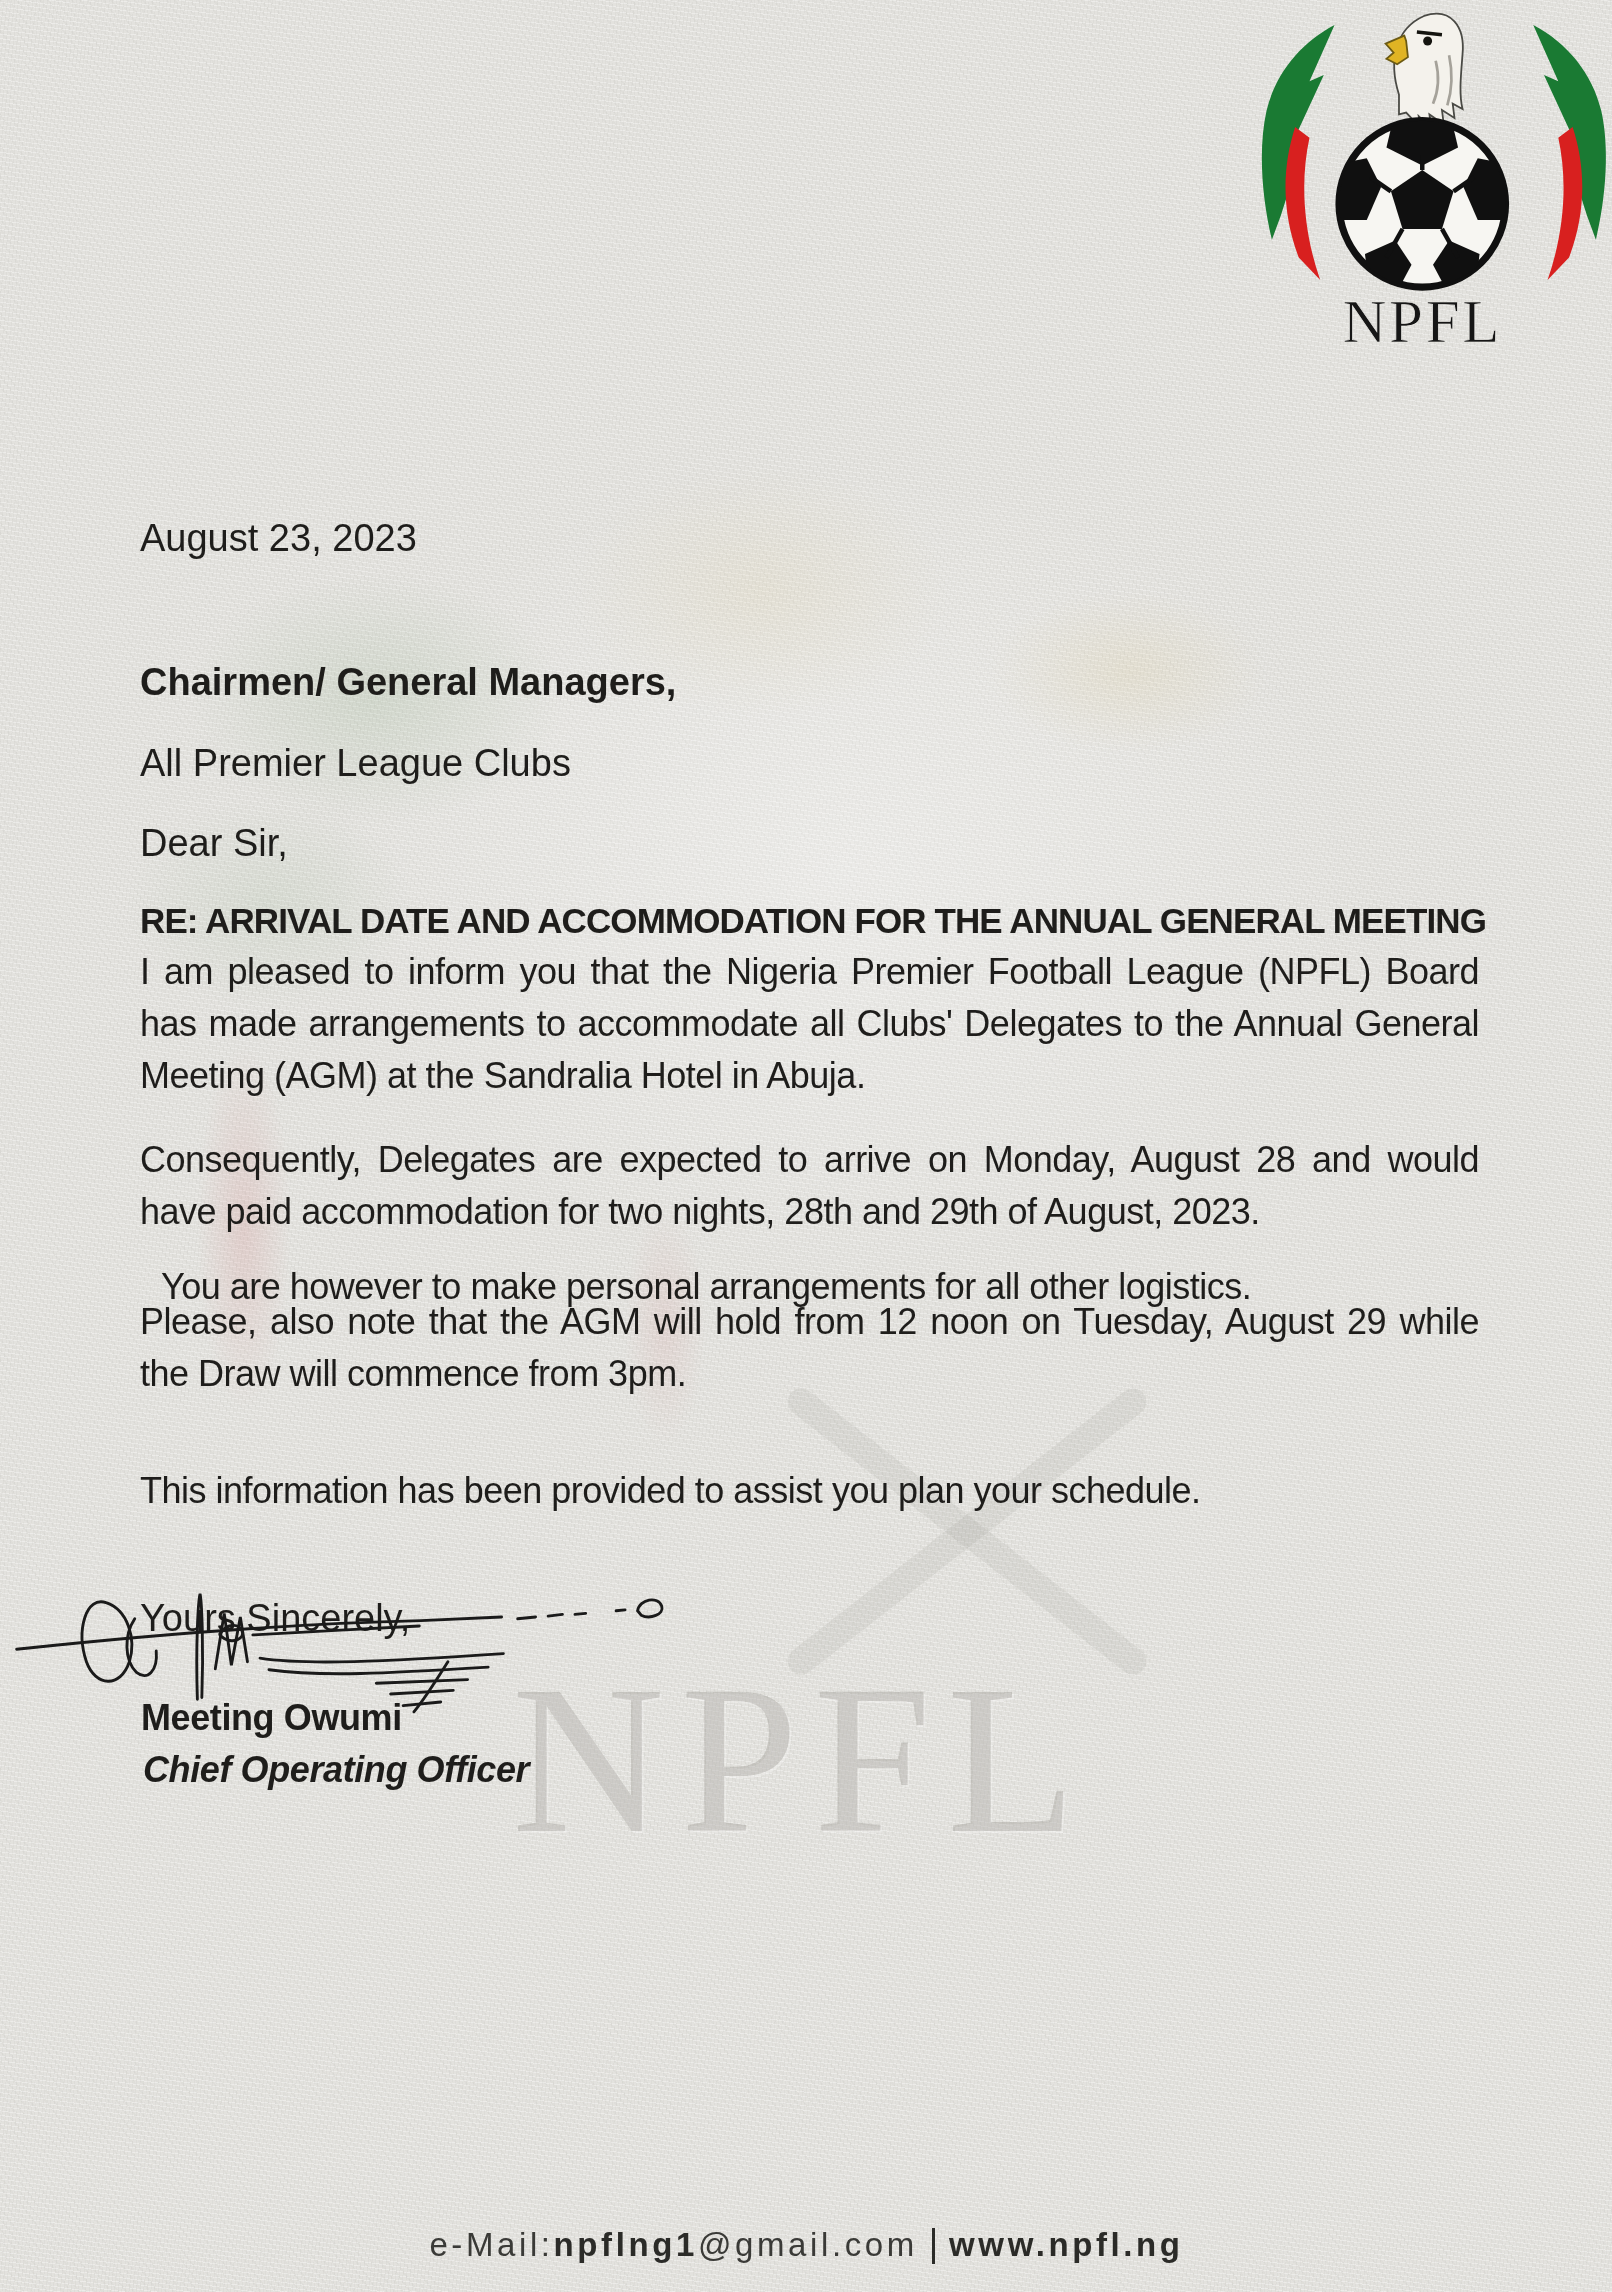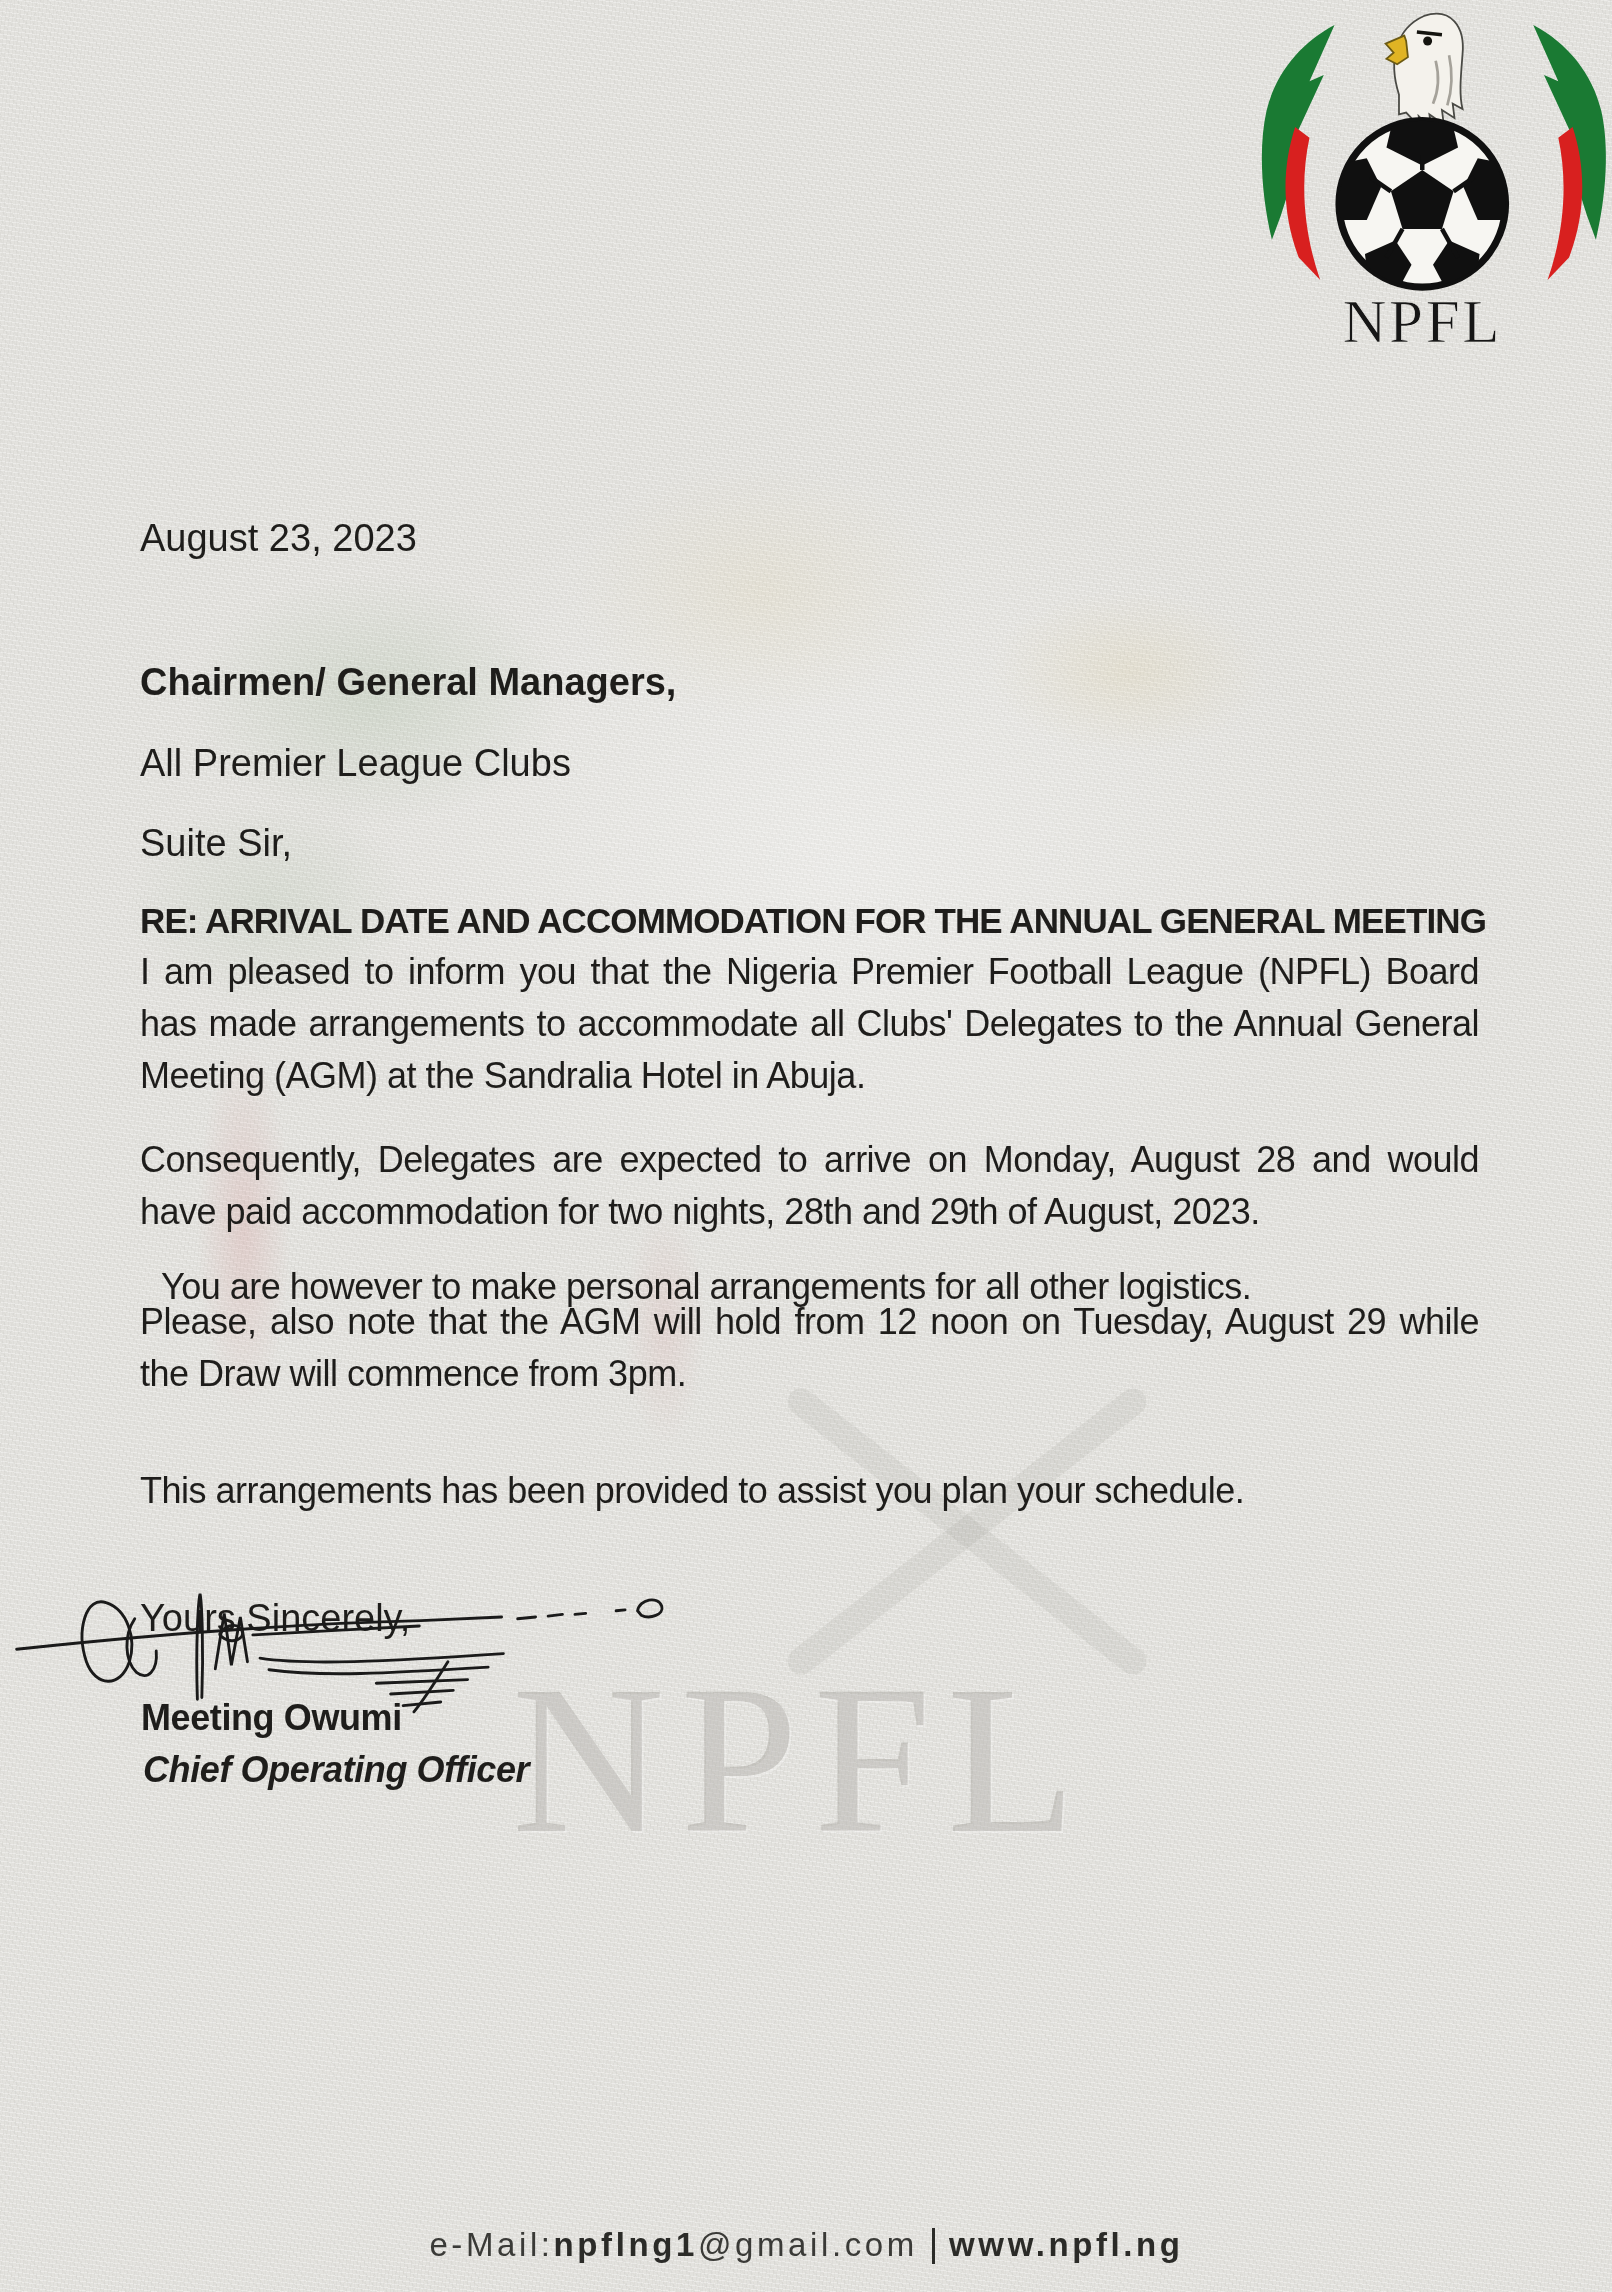--- a/index.html
+++ b/index.html
@@ -137,28 +137,28 @@
         <path d="M153,208 L130,192"></path>
       </g>
     </g>
 
     <text x="188" y="376" text-anchor="middle" font-family="Liberation Serif, serif" font-size="68" letter-spacing="3" fill="#161616" stroke="#e8e7e3" stroke-width="0.8">NPFL</text>
   </svg>
 
   <div class="tline date-line">August 23, 2023</div>
   <div class="tline recipient-1">Chairmen/ General Managers,</div>
   <div class="tline recipient-2">All Premier League Clubs</div>
-  <div class="tline salutation">Suite Sir,</div>
+  <div class="tline salutation">Dear Sir,</div>
   <div class="tline subject">RE: ARRIVAL DATE AND ACCOMMODATION FOR THE ANNUAL GENERAL MEETING</div>
 
   <p class="para p1">I am pleased to inform you that the Nigeria Premier Football League (NPFL) Board has made arrangements to accommodate all Clubs' Delegates to the Annual General Meeting (AGM) at the Sandralia Hotel in Abuja.</p>
   <p class="para p2">Consequently, Delegates are expected to arrive on Monday, August 28 and would have paid accommodation for two nights, 28th and 29th of August, 2023.</p>
   <p class="para p3">You are however to make personal arrangements for all other logistics.</p>
   <p class="para p4">Please, also note that the AGM will hold from 12 noon on Tuesday, August 29 while the Draw will commence from 3pm.</p>
-  <p class="para p5">This arrangements has been provided to assist you plan your schedule.</p>
+  <p class="para p5">This information has been provided to assist you plan your schedule.</p>
 
   <div class="closing">Yours Sincerely,</div>
 
   <svg class="signature" viewBox="0 0 770 152">
     <g fill="none" stroke="#1a1a1a" stroke-width="3.2" stroke-linecap="round">
       <path d="M18,74 C140,61 300,46 470,42 L560,38"></path>
       <path d="M578,40 l20,-2 M612,37 l16,-2 M642,35 l12,-1 M688,31 l10,-1"></path>
       <path d="M712,31 c2,-13 23,-17 27,-5 c3,9 -13,15 -23,10 z"></path>
       <path d="M118,22 C96,14 84,52 96,88 C106,116 134,118 144,88 C152,62 142,30 118,22 Z"></path>
       <path d="M150,40 C138,58 138,86 152,100 C164,110 176,98 174,76"></path>

